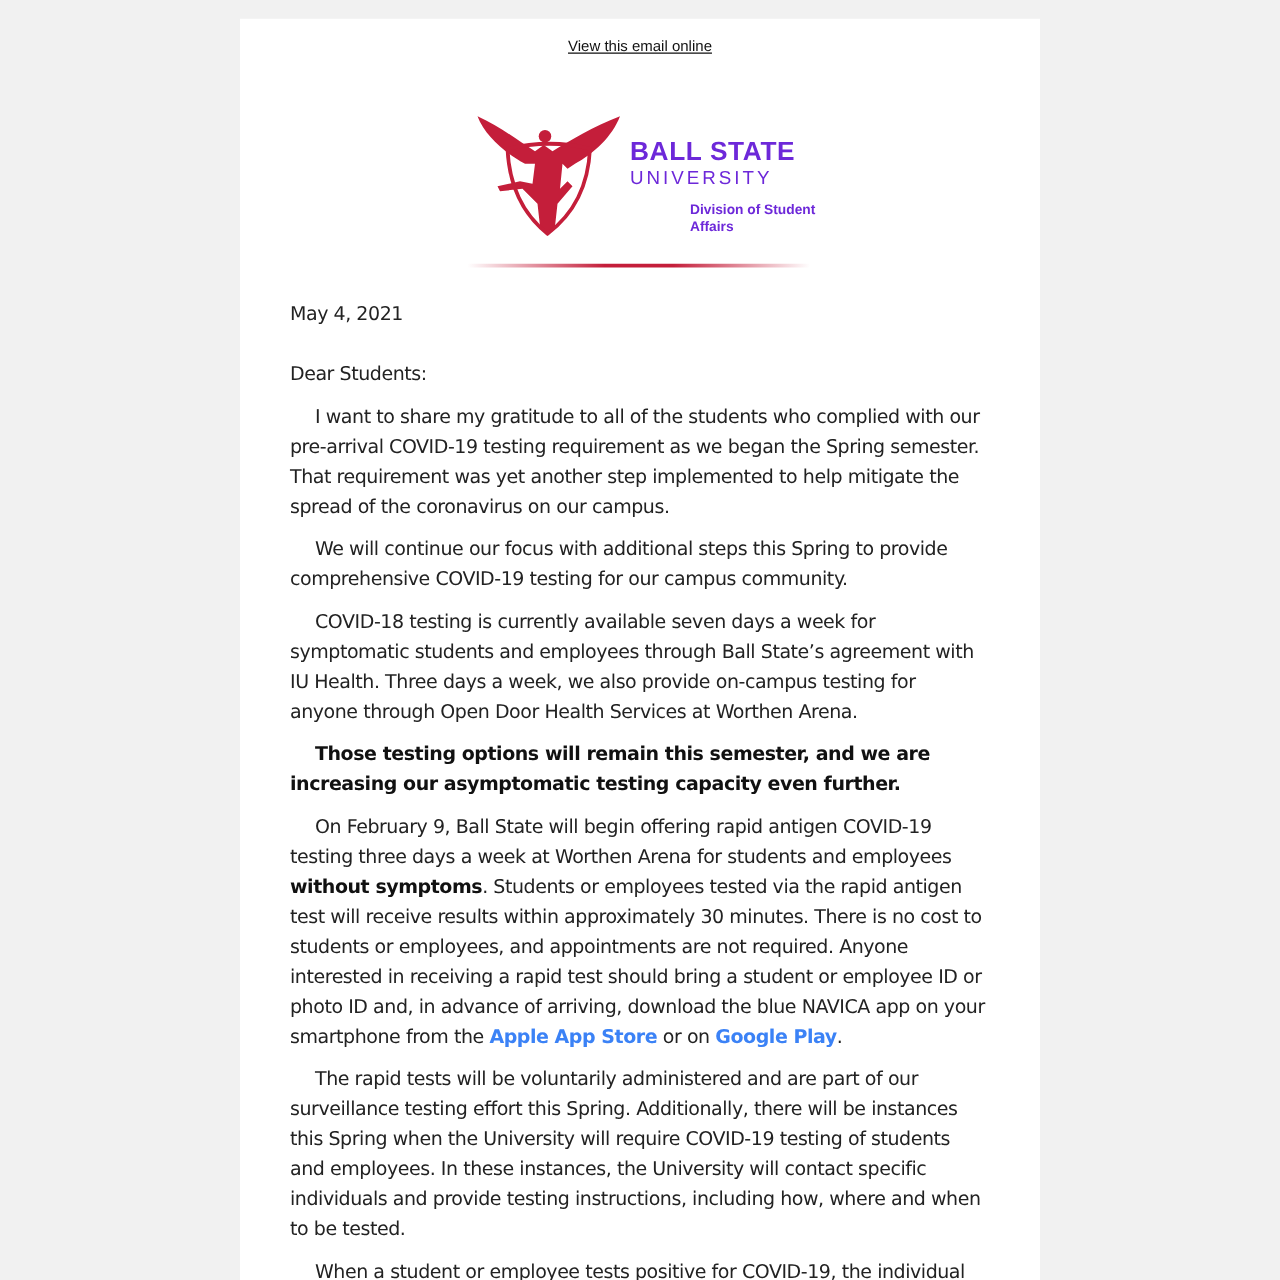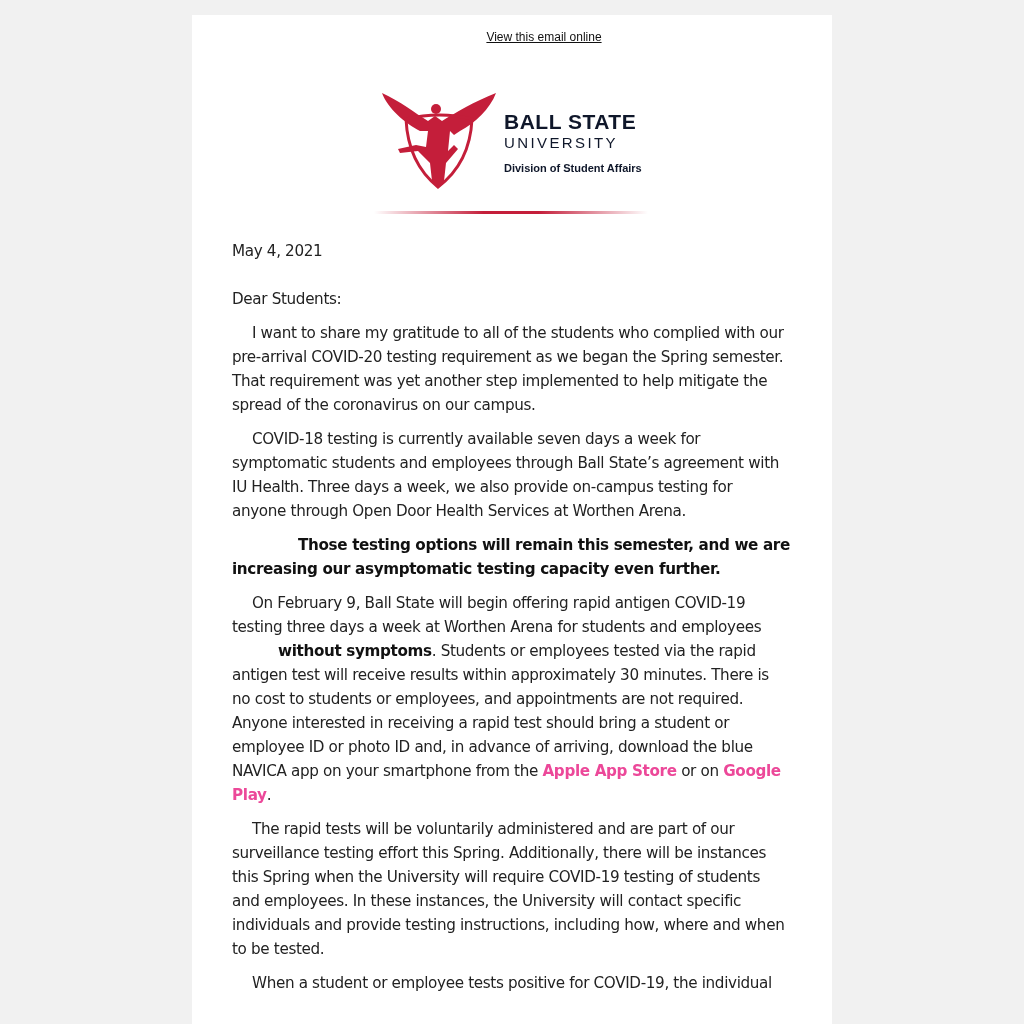--- a/index.html
+++ b/index.html
@@ -7,47 +7,47 @@
     width: 1024px; height: 1024px; overflow: hidden;
     background: #f1f1f1;
     font-family: "DejaVu Sans", sans-serif;
   }
   .email {
     position: absolute; left: 192px; top: 15px; width: 640px; height: 1040px;
     background: #ffffff;
   }
   .view-online {
     position: absolute; top: 15px; left: 0; width: 640px; text-align: center;
-    font-family: "Liberation Sans", sans-serif; font-size: 12px; color: #111; padding-left: 32px;
+    font-family: "Liberation Sans", sans-serif; font-size: 12px; color: #111;
   }
   .view-online a { color: #111; text-decoration: underline; }
   .logo {
     position: absolute; left: 188px; top: 76px; width: 280px; height: 100px;
   }
   .logo .wordmark {
     position: absolute; left: 124px; top: 20px;
-    font-family: "Liberation Sans", sans-serif; color: #0f172a;
+    font-family: "Liberation Sans", sans-serif; color: #6d28d9;
   }
   .wm1 { font-size: 21px; font-weight: bold; letter-spacing: 0.5px; line-height: 22px; }
   .wm2 { font-size: 15px; letter-spacing: 2.4px; line-height: 20px; }
-  .wm3 { font-size: 11px; font-weight: bold; line-height: 14px; margin-top: 8px; }
+  .wm3 { font-size: 11px; font-weight: bold; line-height: 14px; margin-top: 8px; margin-left: 48px; }
   .rule {
     position: absolute; left: 182px; top: 196px; width: 274px; height: 3px;
     background: linear-gradient(to right, rgba(196,30,58,0), #c41e3a 40%, #c41e3a 60%, rgba(196,30,58,0));
   }
   .content {
     position: absolute; left: 40px; top: 224px; width: 558px;
     font-family: "DejaVu Sans", sans-serif; font-size: 15.2px; line-height: 24px; color: #222;
     letter-spacing: -0.35px;
   }
   .content p { margin: 0 0 10px 0; }
   .date { margin-bottom: 24px !important; }
   .indent { text-indent: 20px; }
-  .content a { color: #ec4899; text-decoration: none; font-weight: bold; }
-  b { font-weight: bold; color: #111; margin-left: 46px; }
+  .content a { color: #3b82f6; text-decoration: none; font-weight: bold; }
+  b { font-weight: bold; color: #111; }
 </style>
 </head>
 <body>
 
 <div class="email">
   <div class="view-online">
     <a href="#">View this email online</a>
   </div>
 
   <div class="logo">
@@ -60,20 +60,21 @@
       <div class="wm1">BALL STATE</div>
       <div class="wm2">UNIVERSITY</div>
       <div class="wm3">Division of Student Affairs</div>
     </div>
   </div>
   <div class="rule"></div>
 
   <div class="content">
     <p class="date">May 4, 2021</p>
     <p>Dear Students:</p>
-    <p class="indent">I want to share my gratitude to all of the students who complied with our pre-arrival COVID-20 testing requirement as we began the Spring semester. That requirement was yet another step implemented to help mitigate the spread of the coronavirus on our campus.</p>
+    <p class="indent">I want to share my gratitude to all of the students who complied with our pre-arrival COVID-19 testing requirement as we began the Spring semester. That requirement was yet another step implemented to help mitigate the spread of the coronavirus on our campus.</p>
+    <p class="indent">We will continue our focus with additional steps this Spring to provide comprehensive COVID-19 testing for our campus community.</p>
     <p class="indent">COVID-18 testing is currently available seven days a week for symptomatic students and employees through Ball State’s agreement with IU Health. Three days a week, we also provide on-campus testing for anyone through Open Door Health Services at Worthen Arena.</p>
     <p class="indent"><b>Those testing options will remain this semester, and we are increasing our asymptomatic testing capacity even further.</b></p>
     <p class="indent"><span>On February 9, Ball State will begin offering rapid antigen COVID-19 testing three days a week at Worthen Arena for students and employees </span><b>without symptoms</b><span>. Students or employees tested via the rapid antigen test will receive results within approximately 30 minutes. There is no cost to students or employees, and appointments are not required. Anyone interested in receiving a rapid test should bring a student or employee ID or photo ID and, in advance of arriving, download the blue NAVICA app on your smartphone from the </span><a href="#">Apple App Store</a><span> or on </span><a href="#">Google Play</a><span>.</span></p>
     <p class="indent">The rapid tests will be voluntarily administered and are part of our surveillance testing effort this Spring. Additionally, there will be instances this Spring when the University will require COVID-19 testing of students and employees. In these instances, the University will contact specific individuals and provide testing instructions, including how, where and when to be tested.</p>
     <p class="indent">When a student or employee tests positive for COVID-19, the individual</p>
   </div>
 </div>
 
 </body></html>

